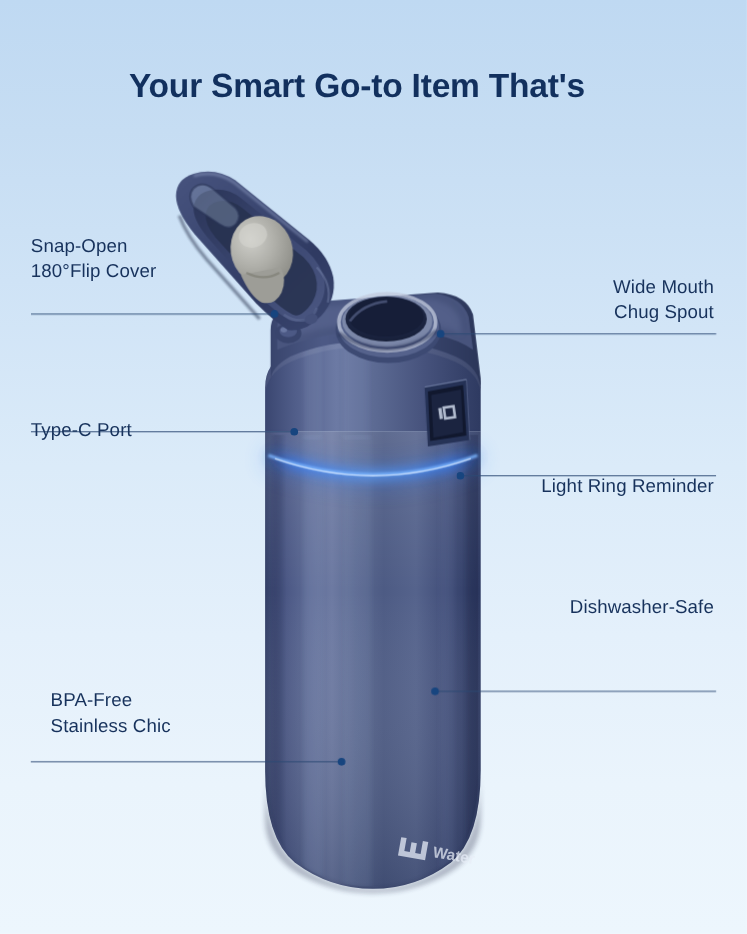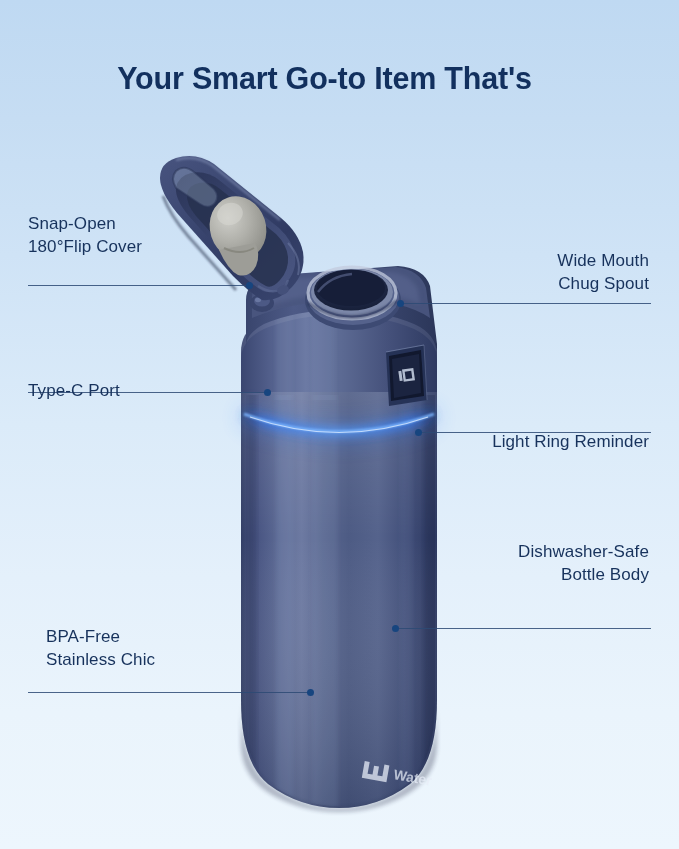--- a/index.html
+++ b/index.html
@@ -379,16 +379,15 @@
     <span>Wide Mouth</span>
     <span>Chug Spout</span>
   </div>
 
   <div class="callout right" id="label-light-ring">
     <span>Light Ring Reminder</span>
   </div>
 
   <div class="callout right" id="label-dishwasher">
     <span>Dishwasher-Safe</span>
-    <span>Bottle Body</span>
   </div>
 
 </div>
 
 </body></html>

